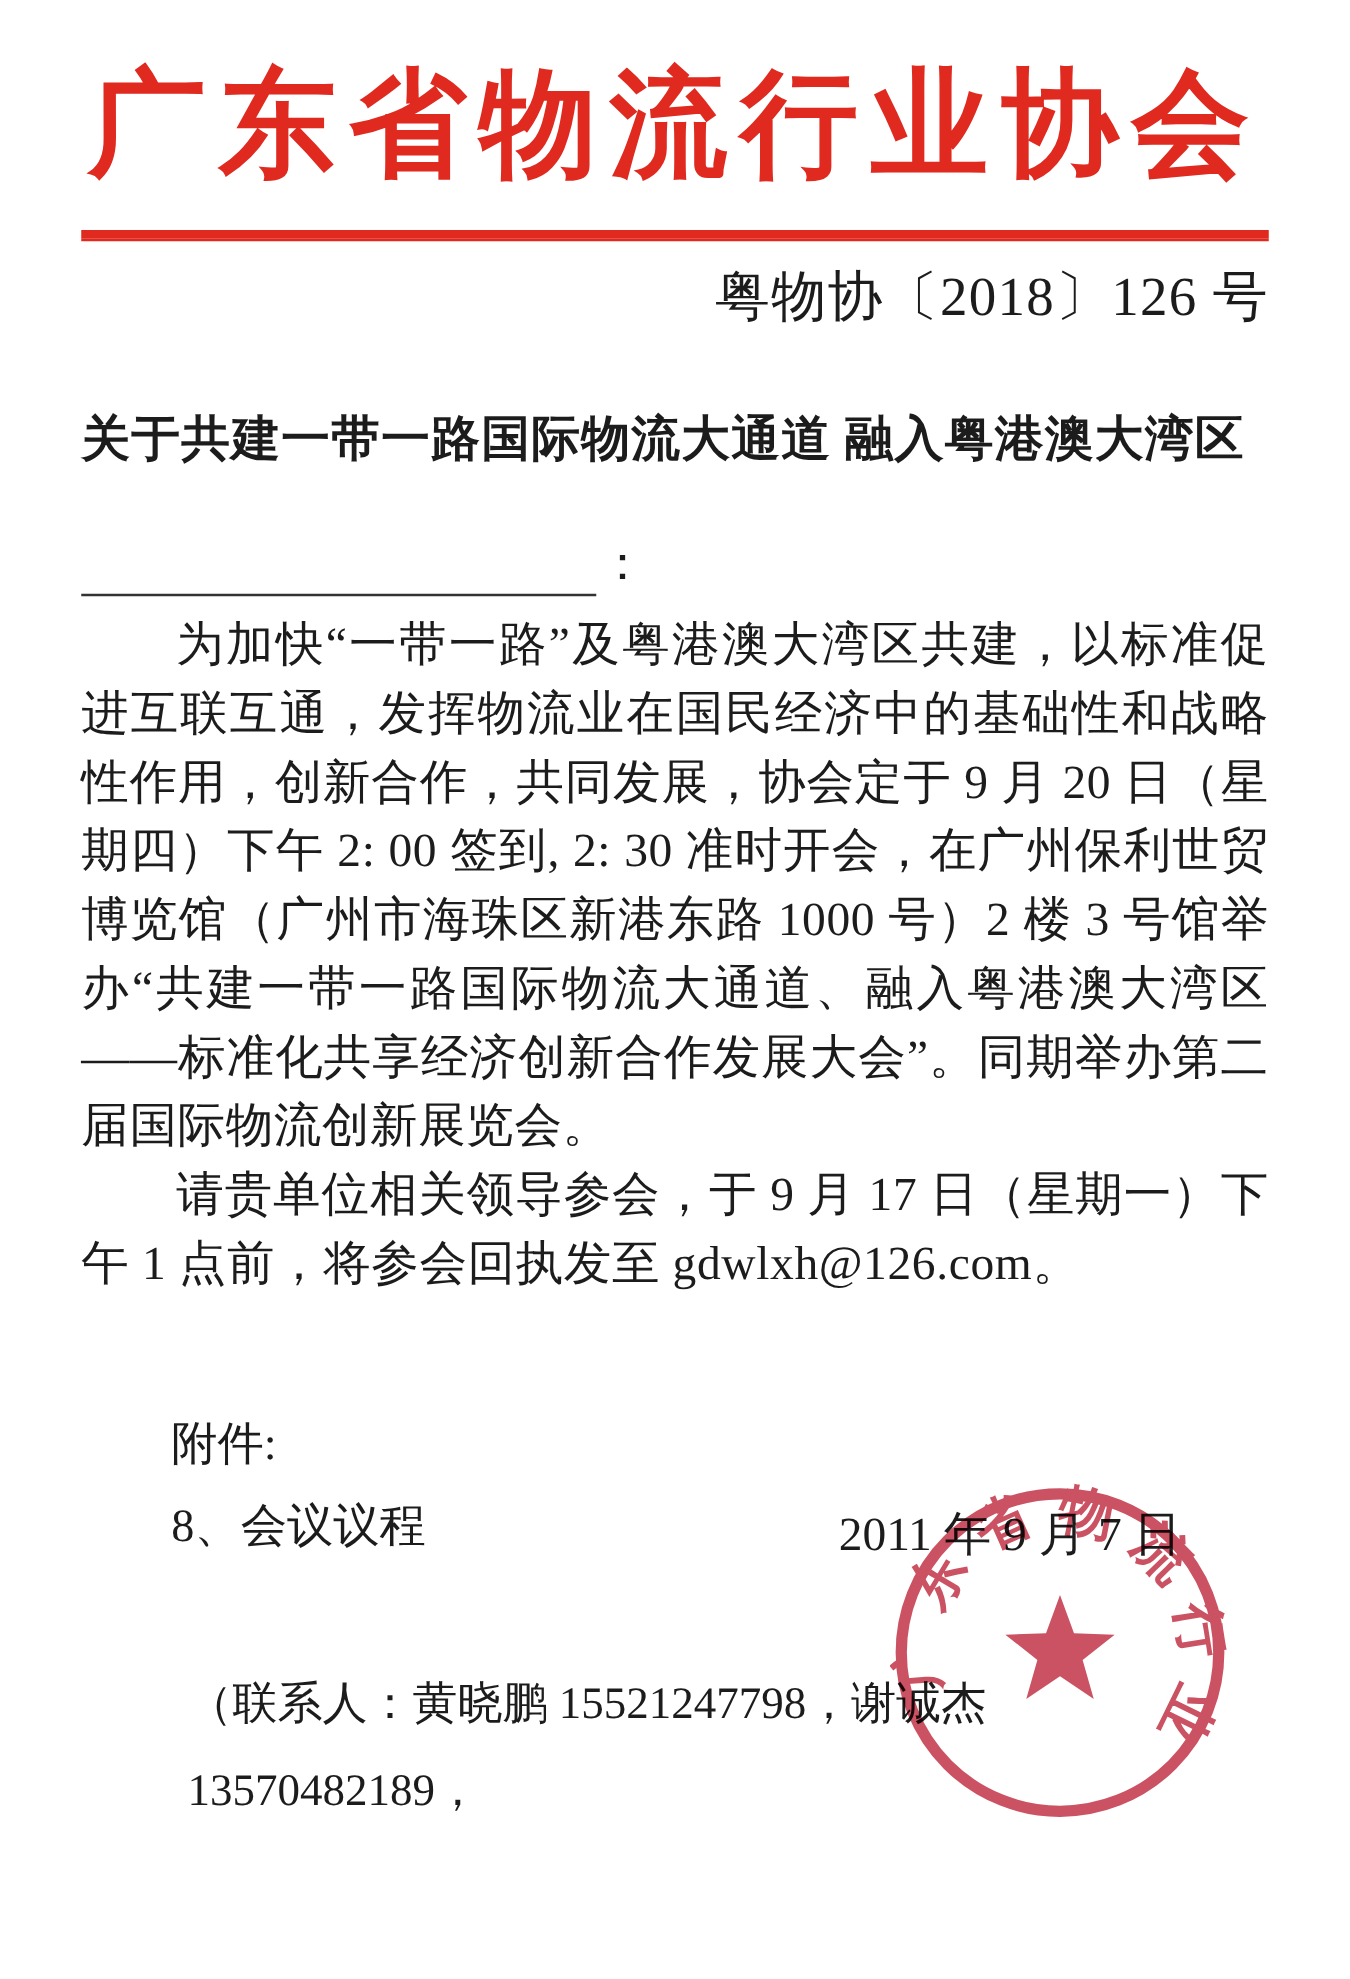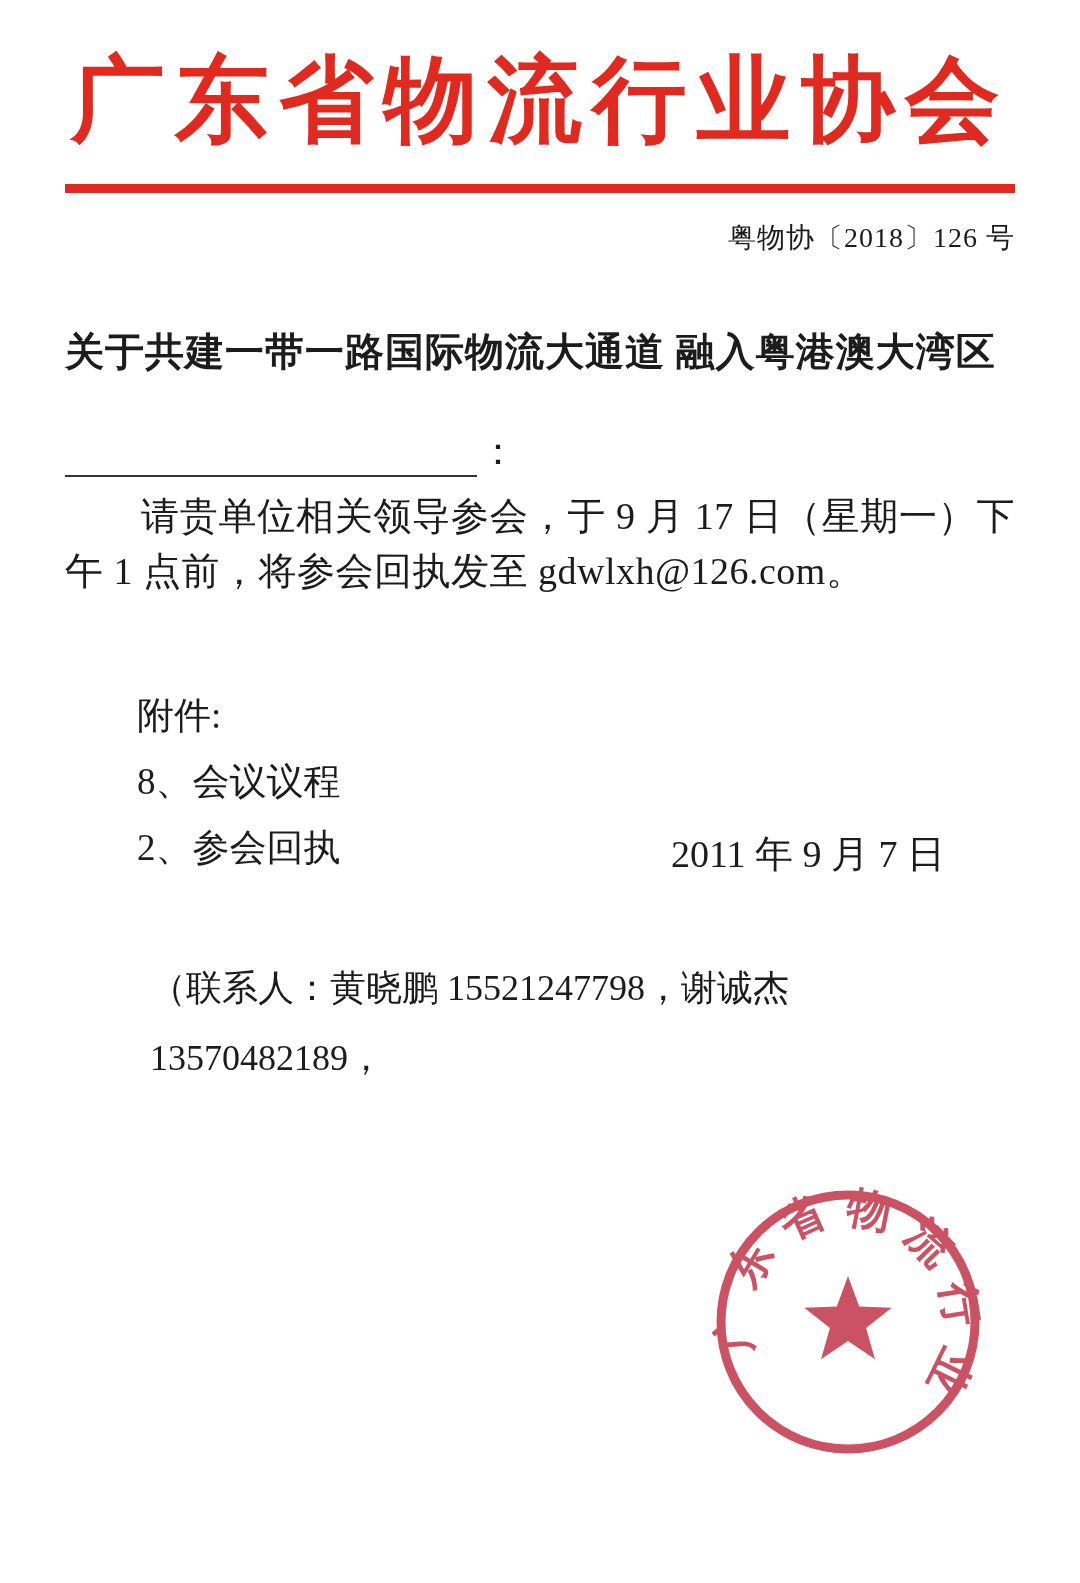--- a/index.html
+++ b/index.html
@@ -30,21 +30,21 @@
     white-space: nowrap;
   }
   .double-rule {
     margin-top: 24px;
     height: 3px;
     border-top: 7px solid var(--header-red);
     border-bottom: 2px solid var(--header-red);
   }
   .doc-number {
     margin-top: 24px;
-    font-size: 28px;
+    font-size: 44px;
     line-height: 42px;
     text-align: right;
     letter-spacing: 1px;
   }
   .doc-title {
     margin-top: 58px;
     font-weight: 700;
     font-size: 39px;
     line-height: 70px;
     letter-spacing: 1px;
@@ -128,27 +128,27 @@
 
   <div class="doc-title">
     <div>关于共建一带一路国际物流大通道 融入粤港澳大湾区</div>
   </div>
 
   <div class="recipient">
     <span class="recipient-blank"></span><span class="recipient-colon">：</span>
   </div>
 
   <div class="body-text">
+    <p>为加快“一带一路”及粤港澳大湾区共建，以标准促进互联互通，发挥物流业在国民经济中的基础性和战略性作用，创新合作，共同发展，协会定于 9 月 20 日（星期四）下午 2: 00 签到, 2: 30 准时开会，在广州保利世贸博览馆（广州市海珠区新港东路 1000 号）2 楼 3 号馆举办“共建一带一路国际物流大通道、融入粤港澳大湾区——标准化共享经济创新合作发展大会”。同期举办第二届国际物流创新展览会。</p>
     <p>请贵单位相关领导参会，于 9 月 17 日（星期一）下午 1 点前，将参会回执发至 gdwlxh@126.com。</p>
   </div>
 
   <div class="attachments">
     <div>附件:</div>
     <div>8、会议议程</div>
-    <div>2、参会回执</div>
   </div>
 
   <div class="date-line">2011 年 9 月 7 日</div>
 
   <div class="contact">
     <div class="line1">（联系人：黄晓鹏 15521247798，谢诚杰 13570482189，</div>
 
   </div>
 
   <svg class="seal" viewBox="0 0 272 272" xmlns="http://www.w3.org/2000/svg">

